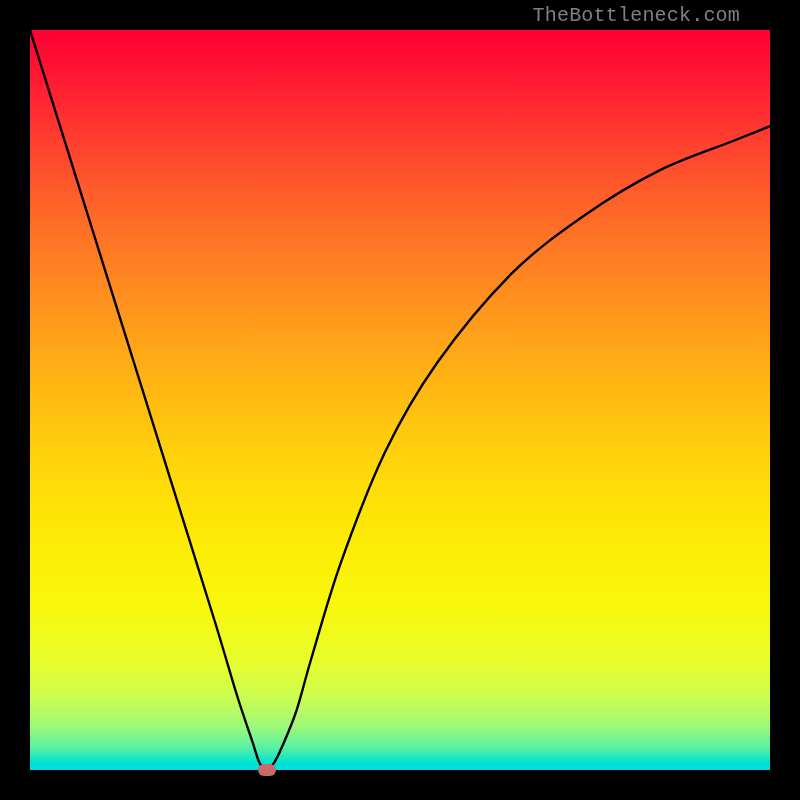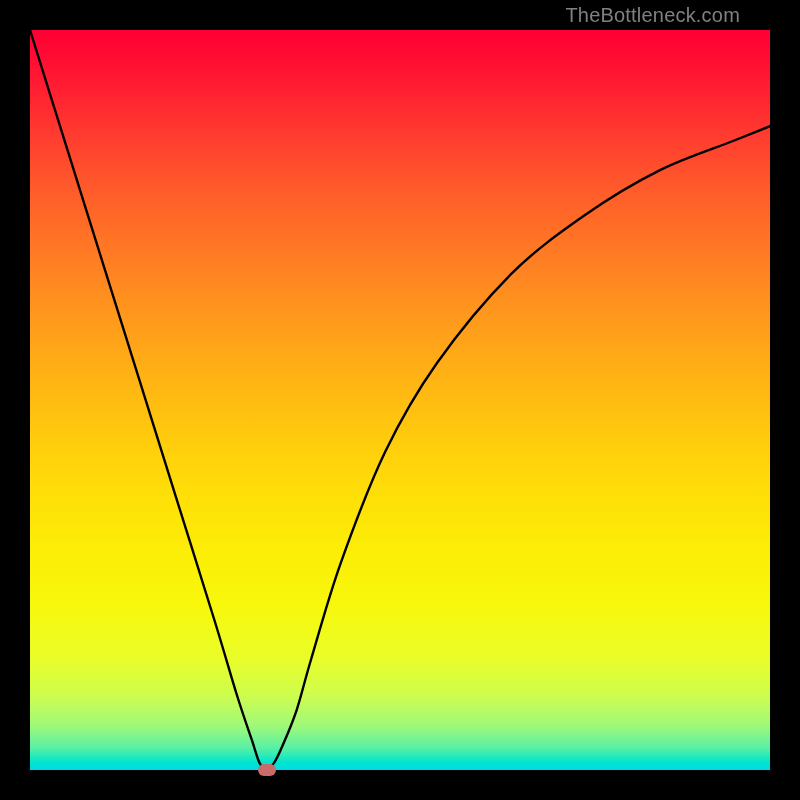--- a/index.html
+++ b/index.html
@@ -9,20 +9,21 @@
     height: 800px;
     background: #000;
     overflow: hidden;
     font-family: Arial, Helvetica, sans-serif;
   }
   .frame {
     position: relative;
     width: 750px;
     height: 800px;
     background: #000;
+    font-family: Liberation Mono, monospace;
   }
   .plot-area {
     position: absolute;
     left: 30px;
     top: 30px;
     width: 740px;
     height: 740px;
     
     background: linear-gradient(to bottom,
   #ff0033 0%,

